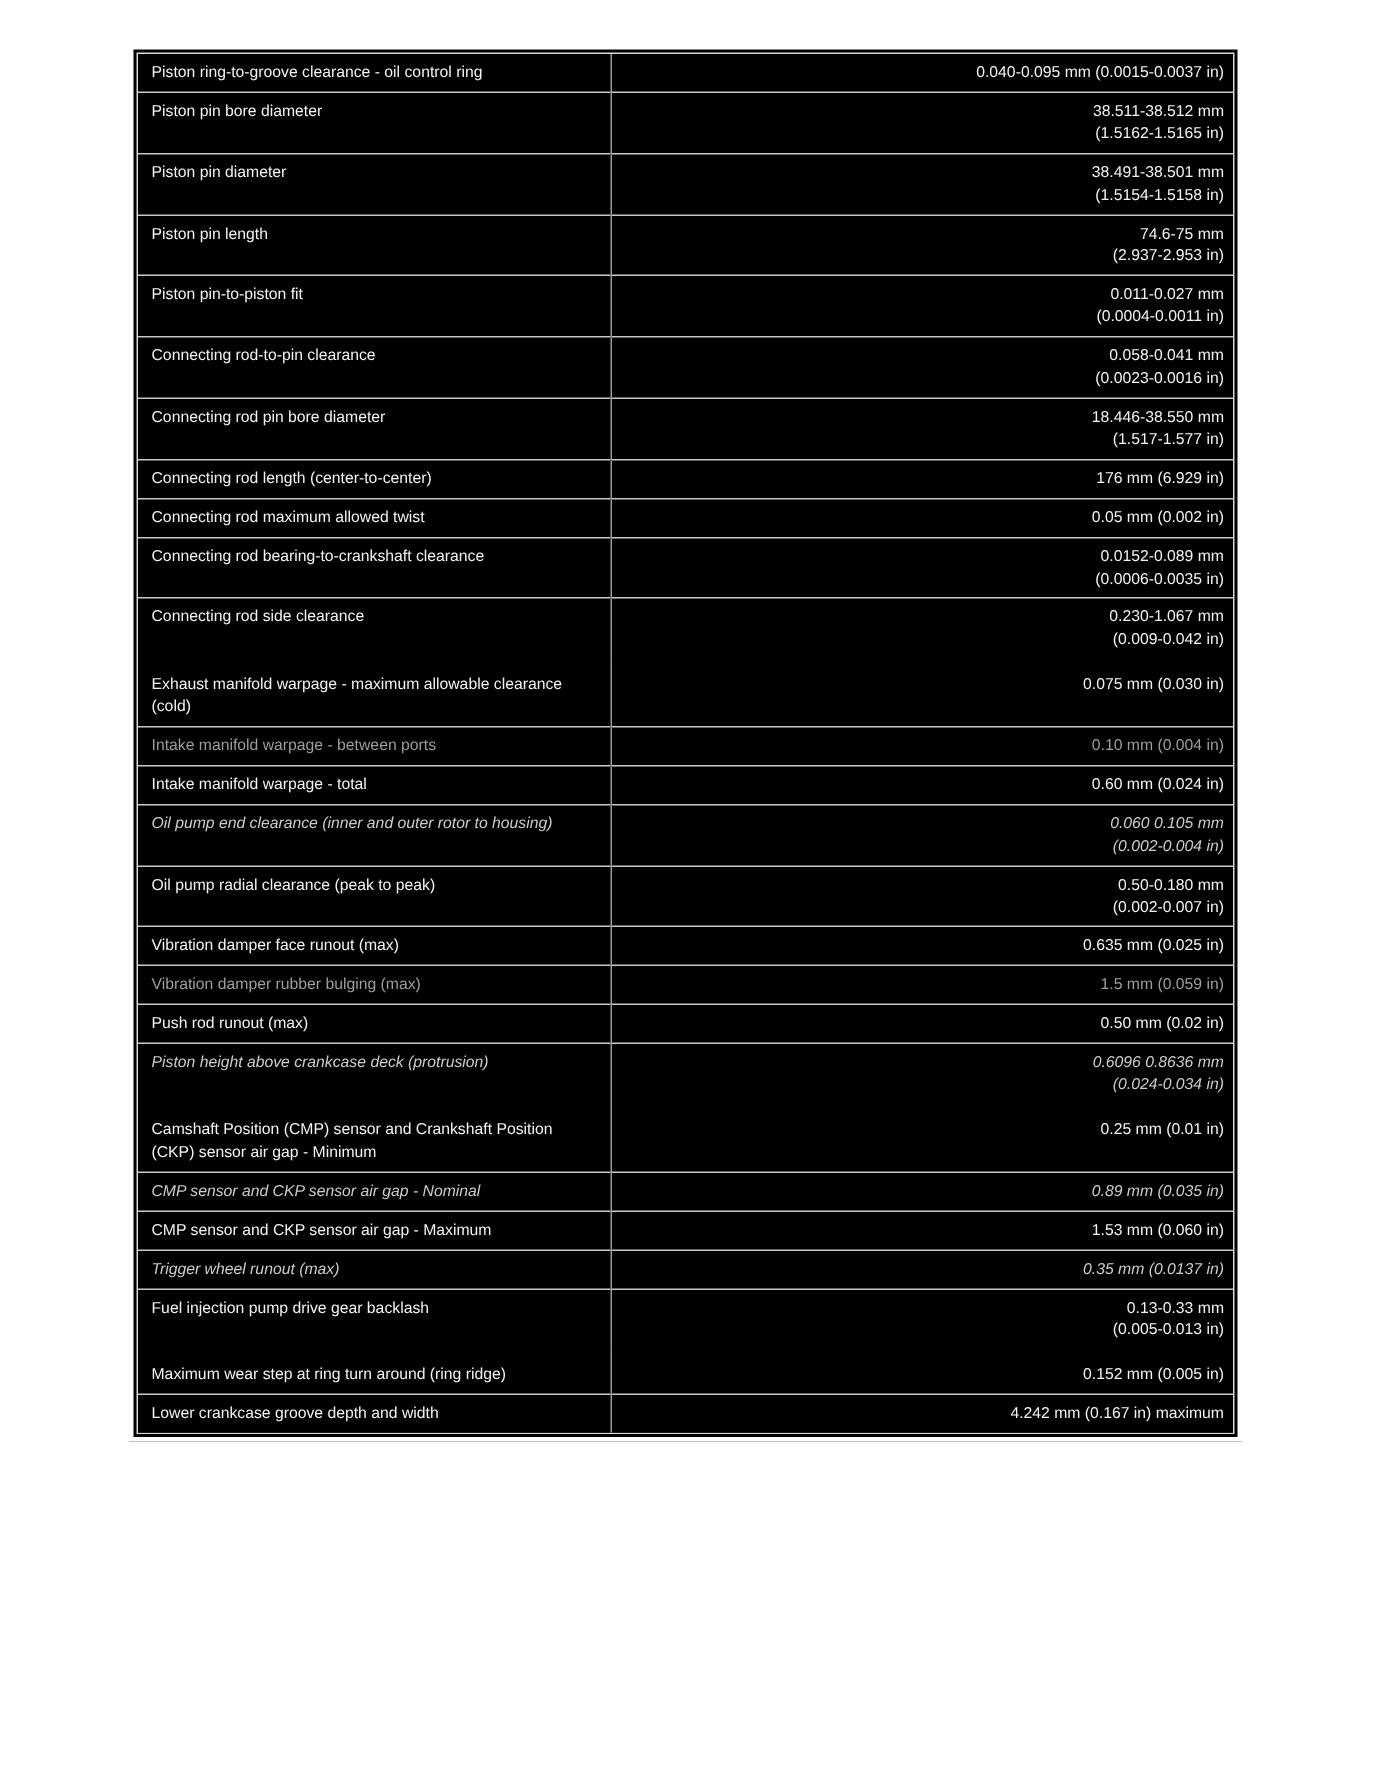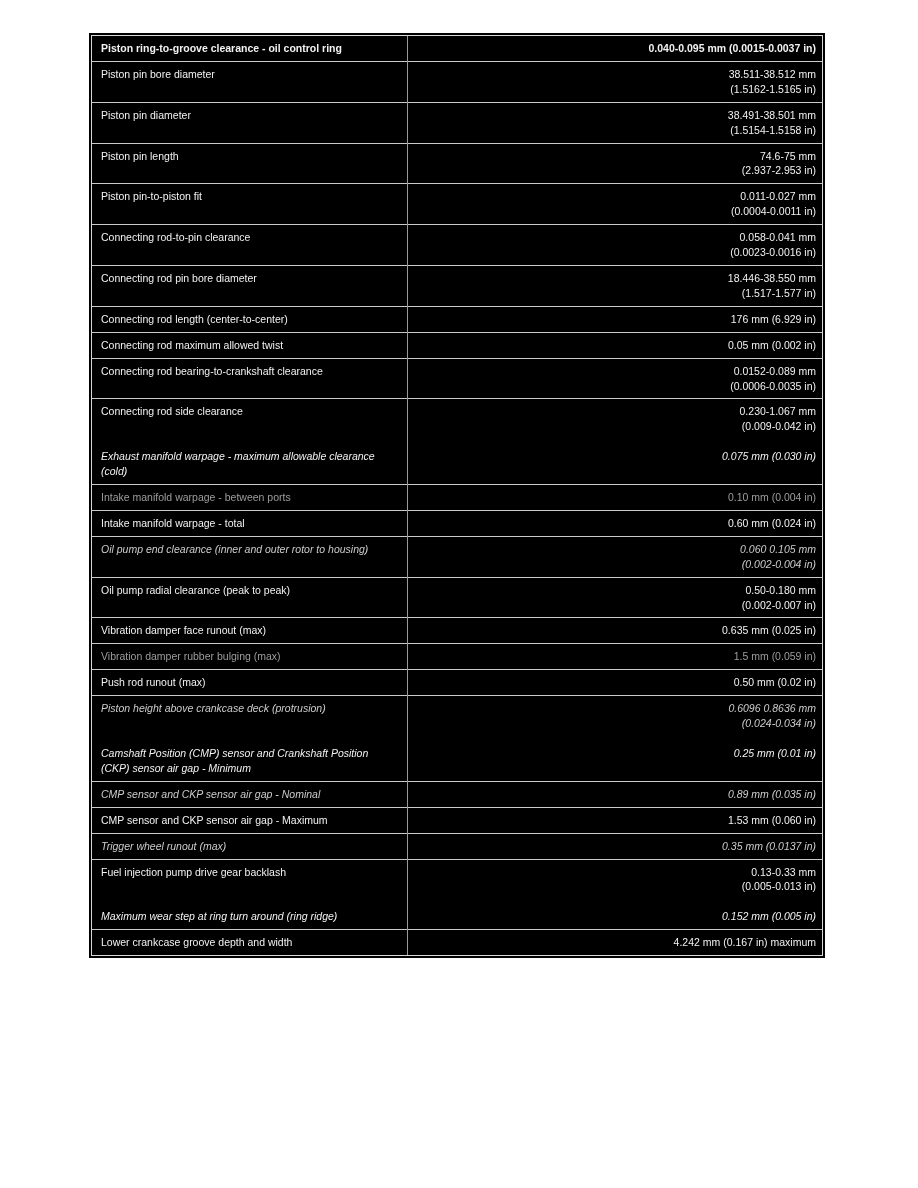--- a/index.html
+++ b/index.html
@@ -65,28 +65,26 @@
     padding-right: 6px;
     margin-top: 27px;
   }
   table.spec td.label {
     text-align: left;
   }
 
   
   table.spec tr:first-child td {
     border-top: none;
-    font-weight: bold;
   }
 
   
   table.spec tr.no-rule td {
     border-top: none;
     padding-top: 10px;
-    font-style: italic;
   }
 
   
   table.spec tr.faint td {
     color: #9d9d9d;
   }
   table.spec tr.semi-faint td {
     color: #cccccc;
     font-style: italic;
   }

